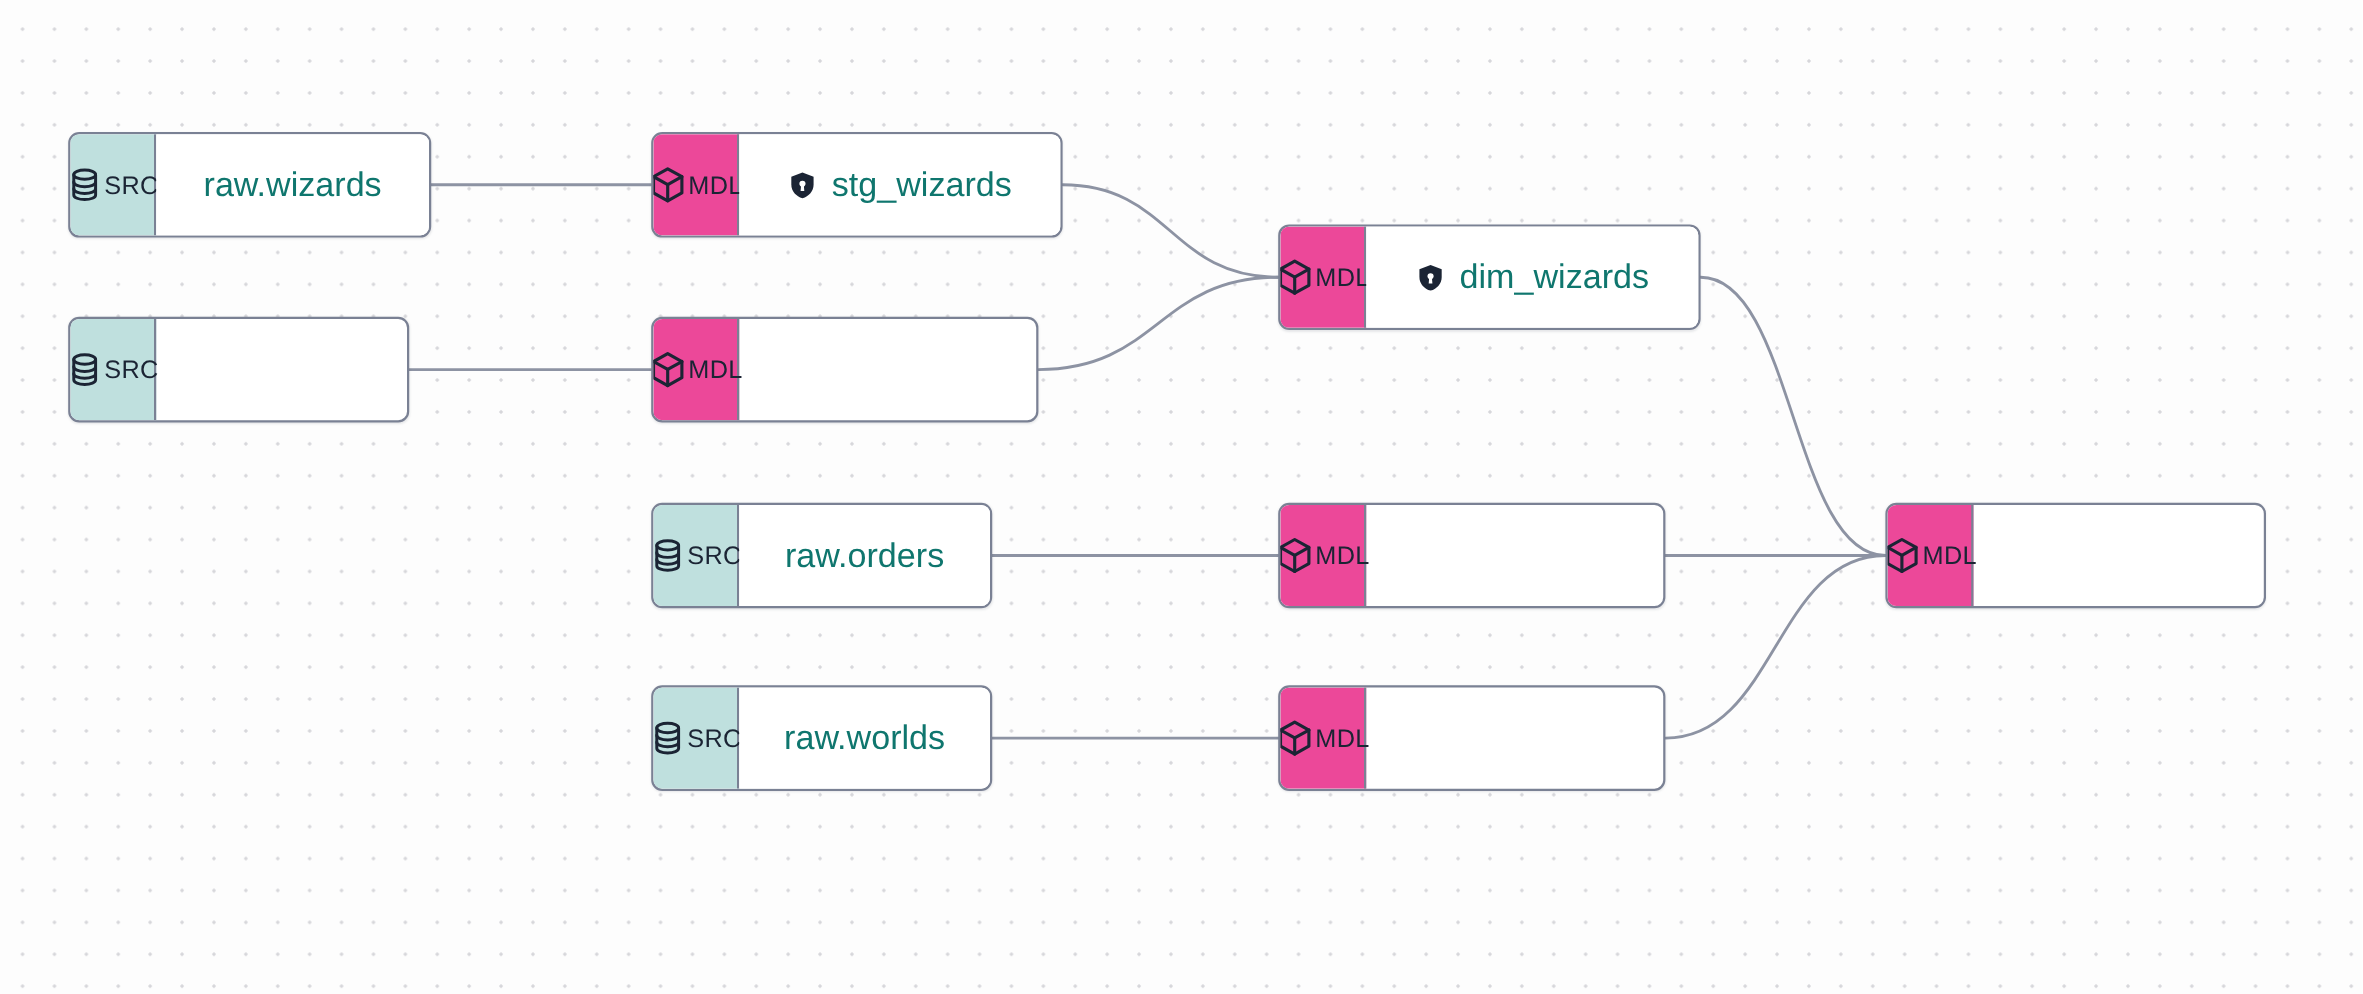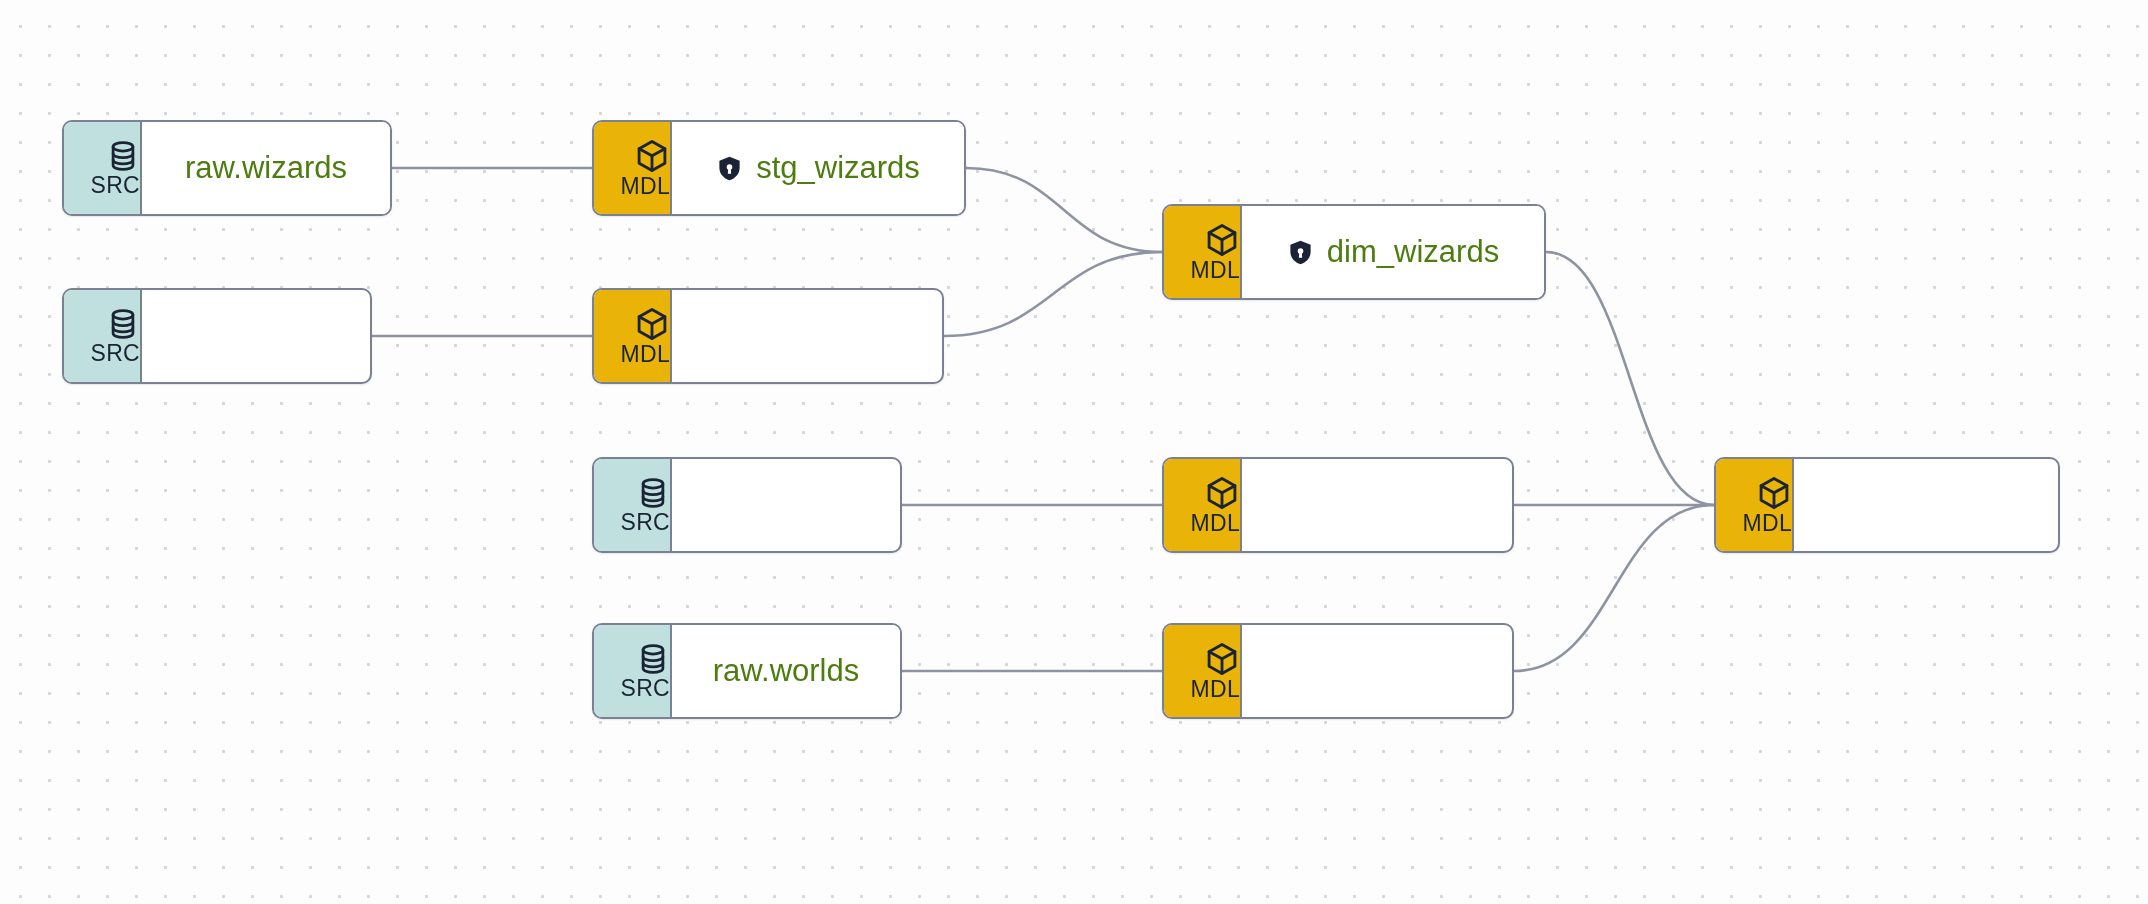--- a/index.html
+++ b/index.html
@@ -35,29 +35,28 @@
     border: 2px solid #7a8194;
     border-radius: 10px;
     background: #ffffff;
     box-shadow: 0 1px 2px rgba(30,38,55,0.10);
     overflow: hidden;
   }
   .badge {
     flex: 0 0 auto;
     width: 78px;
     display: flex;
-    flex-direction: column;
-    align-items: flex-end;
+    align-items: center;
     justify-content: center;
     gap: 1px;
     border-right: 2px solid #7a8194;
     box-sizing: border-box;
   }
   .badge.src { background: #bfe0de; }
-  .badge.mdl { background: #eab308; }
+  .badge.mdl { background: #ec4899; }
   .badge-icon {
     display: block;
     line-height: 0;
   }
   .badge-text {
     font-size: 23px;
     line-height: 1;
     color: #1b2434;
     letter-spacing: 0.3px;
     font-family: "Liberation Sans", sans-serif;
@@ -70,21 +69,21 @@
     gap: 13px;
     padding: 0 22px;
     background: #ffffff;
   }
   .shield-icon {
     flex: 0 0 auto;
     line-height: 0;
   }
   .node-label {
     font-size: 31px;
-    color: #4d7c0f;
+    color: #0f766e;
     white-space: nowrap;
     font-family: "Liberation Sans", sans-serif;
   }
 </style>
 </head>
 <body>
 
 <div id="canvas">
 
   <svg id="edge-layer" viewBox="0 0 2148 904" xmlns="http://www.w3.org/2000/svg">
@@ -128,20 +127,23 @@
       <div class="node" style="left: 592px; top: 457px; width: 310px; height: 96px;">
         <div class="badge src">
           <span class="badge-icon"><svg width="34" height="34" viewBox="0 0 24 24" fill="none" stroke="#1b2434" stroke-width="1.9" stroke-linecap="round" stroke-linejoin="round">
               <ellipse cx="12" cy="5.5" rx="7" ry="3"></ellipse>
               <path d="M5 5.5 V18.5 C5 20.2 8.1 21.5 12 21.5 C15.9 21.5 19 20.2 19 18.5 V5.5"></path>
               <path d="M5 10.2 C5 11.9 8.1 13.2 12 13.2 C15.9 13.2 19 11.9 19 10.2"></path>
               <path d="M5 14.6 C5 16.3 8.1 17.6 12 17.6 C15.9 17.6 19 16.3 19 14.6"></path>
             </svg></span>
           <span class="badge-text">SRC</span>
         </div>
+        <div class="node-body">
+          <span class="node-label">raw.orders</span>
+        </div>
       </div>
       <div class="node" style="left: 592px; top: 623px; width: 310px; height: 96px;">
         <div class="badge src">
           <span class="badge-icon"><svg width="34" height="34" viewBox="0 0 24 24" fill="none" stroke="#1b2434" stroke-width="1.9" stroke-linecap="round" stroke-linejoin="round">
               <ellipse cx="12" cy="5.5" rx="7" ry="3"></ellipse>
               <path d="M5 5.5 V18.5 C5 20.2 8.1 21.5 12 21.5 C15.9 21.5 19 20.2 19 18.5 V5.5"></path>
               <path d="M5 10.2 C5 11.9 8.1 13.2 12 13.2 C15.9 13.2 19 11.9 19 10.2"></path>
               <path d="M5 14.6 C5 16.3 8.1 17.6 12 17.6 C15.9 17.6 19 16.3 19 14.6"></path>
             </svg></span>
           <span class="badge-text">SRC</span>

